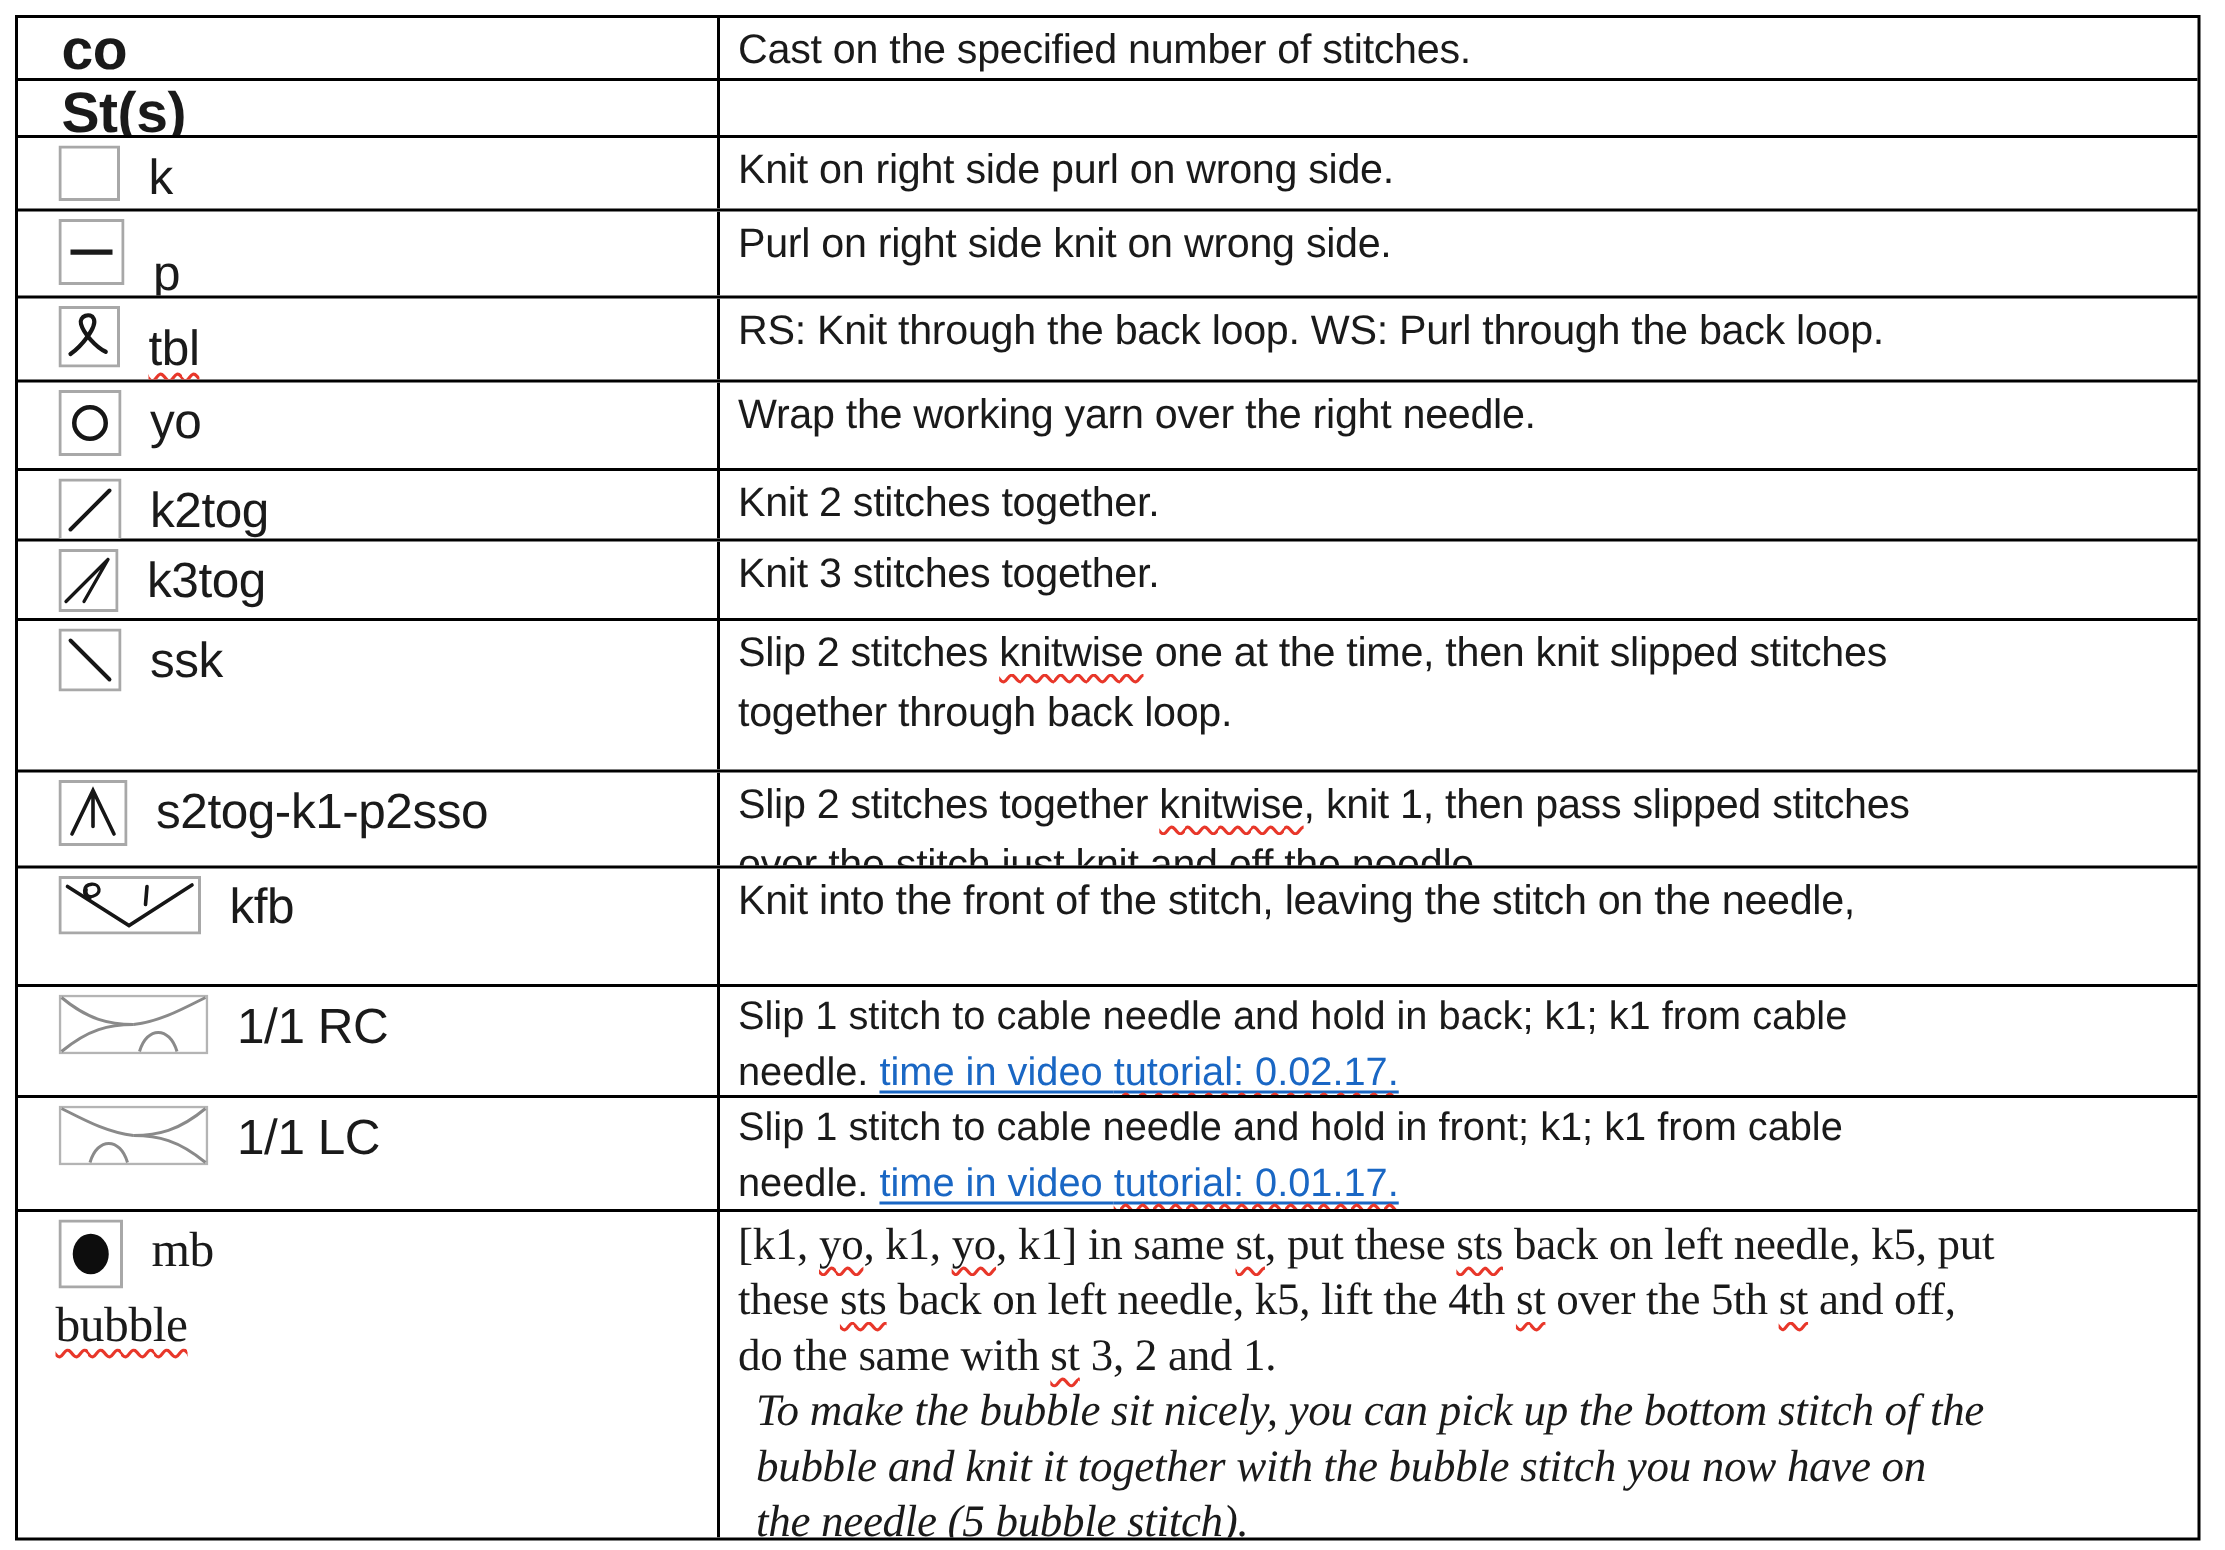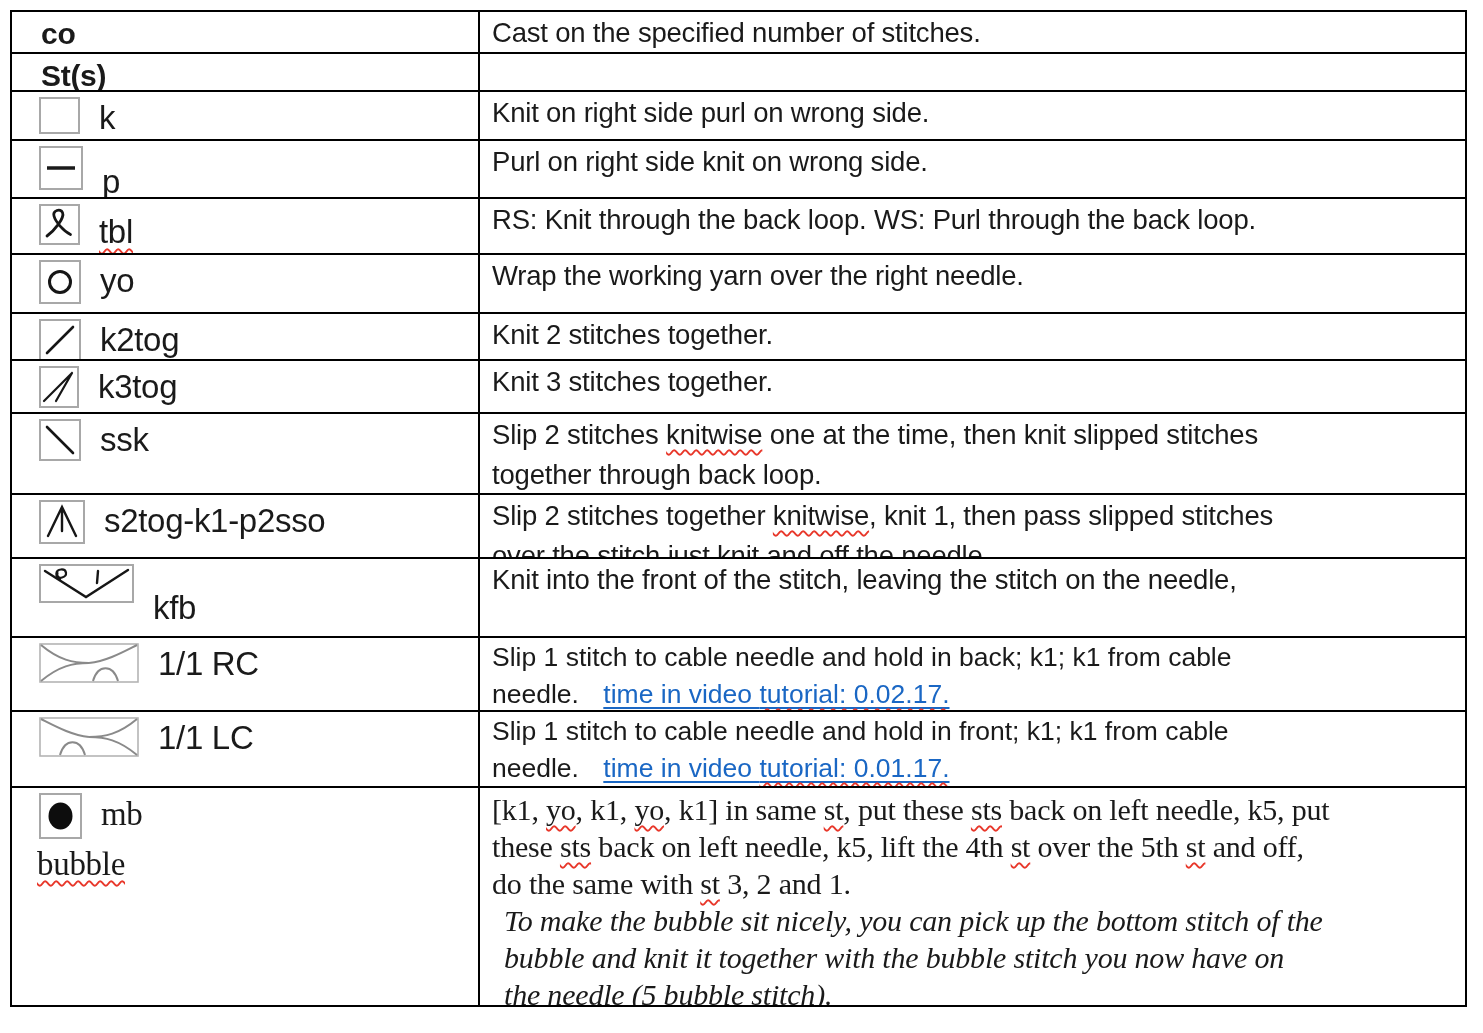--- a/index.html
+++ b/index.html
@@ -4,39 +4,39 @@
 <style>
   html,body{margin:0;padding:0;background:#fff;}
   body{width:1483px;height:1033px;overflow:hidden;font-family:"Liberation Sans",sans-serif;color:#1a1a1a;}
   #tbl{position:absolute;left:10px;top:10px;width:1457px;border:2px solid #000;box-sizing:border-box;background:#fff;}
   .row{display:flex;border-bottom:2px solid #000;box-sizing:border-box;overflow:hidden;}
   .row:last-child{border-bottom:none;font-family:Liberation Serif, serif;}
   .row:nth-child(1){height:42px}.row:nth-child(2){height:38px}
   .row:nth-child(3){height:49px}.row:nth-child(4){height:58px}
   .row:nth-child(5){height:56px}.row:nth-child(6){height:59px}
   .row:nth-child(7){height:47px}.row:nth-child(8){height:53px}
-  .row:nth-child(9){height:81px}.row:nth-child(10){height:64px}
+  .row:nth-child(9){height:101px}.row:nth-child(10){height:64px}
   .row:nth-child(11){height:79px}.row:nth-child(12){height:74px}
   .row:nth-child(13){height:76px}.row:nth-child(14){height:217px}
   .cl{width:468px;flex:0 0 468px;border-right:2px solid #000;box-sizing:border-box;padding:5px 6px 0 27px;}
   .cr{flex:1;padding:1px 10px 0 12px;font-size:27.5px;line-height:40px;letter-spacing:-0.2px;}
   .symrow{display:flex;align-items:flex-start;}
   .sym{display:inline-block;line-height:0;}
   .sym svg{display:block;}
   .abbr{font-size:33px;letter-spacing:-0.3px;margin-left:19px;line-height:42px;white-space:nowrap;}
-  .co{font-size:30px;font-weight:700;margin-left:2px;line-height:34px;}
+  .co{font-size:38px;font-weight:700;margin-left:2px;line-height:34px;}
   .l2{margin-left:-2px;margin-top:7px;line-height:36px;}
   .row:nth-child(4) .abbr{transform:translateY(15px);}
   .row:nth-child(5) .abbr{transform:translateY(7px);}
-  .row:nth-child(11) .abbr{line-height:39px;margin-top:24px;}
+  .row:nth-child(11) .abbr{line-height:39px;}
   .fa{font-size:26.5px;line-height:37px;letter-spacing:0;}
   .fm{font-size:30px;line-height:37px;padding-top:3px;}
   .sp{text-decoration-line:underline;text-decoration-style:wavy;text-decoration-color:#e8372a;text-decoration-thickness:1.5px;text-underline-offset:5px;text-decoration-skip-ink:none;}
   .it{font-style:italic;margin-left:12px;}
-  .lk{color:#1a67c4;text-decoration-line:underline;text-decoration-style:solid;text-decoration-color:#1a67c4;text-decoration-thickness:2px;text-underline-offset:4px;cursor:pointer;margin-left:17px;}
+  .lk{color:#1a67c4;text-decoration-line:underline;text-decoration-style:solid;text-decoration-color:#1a67c4;text-decoration-thickness:2px;text-underline-offset:4px;cursor:pointer;}
   .lk .sp{color:#1a67c4;}
 </style>
 </head>
 <body>
 
 <div id="tbl">
     <div class="row">
       <div class="cell cl">
         <div class="symrow">
           <span class="abbr co">co</span>

